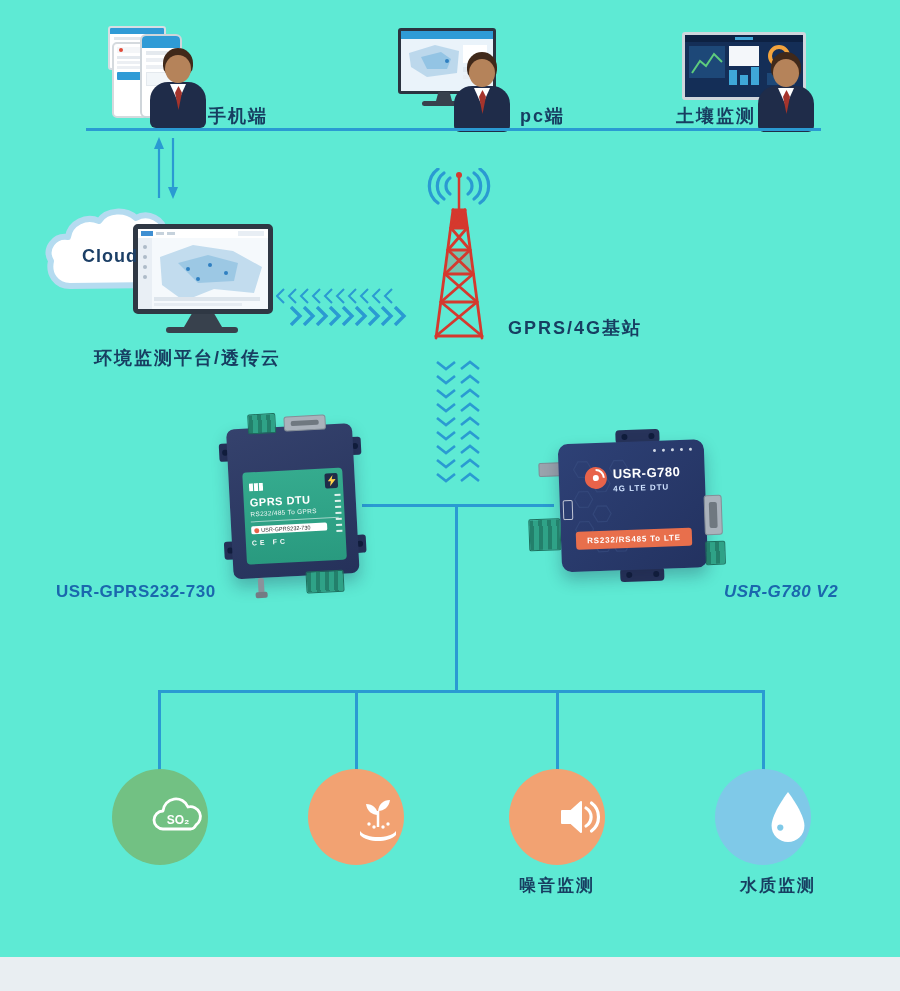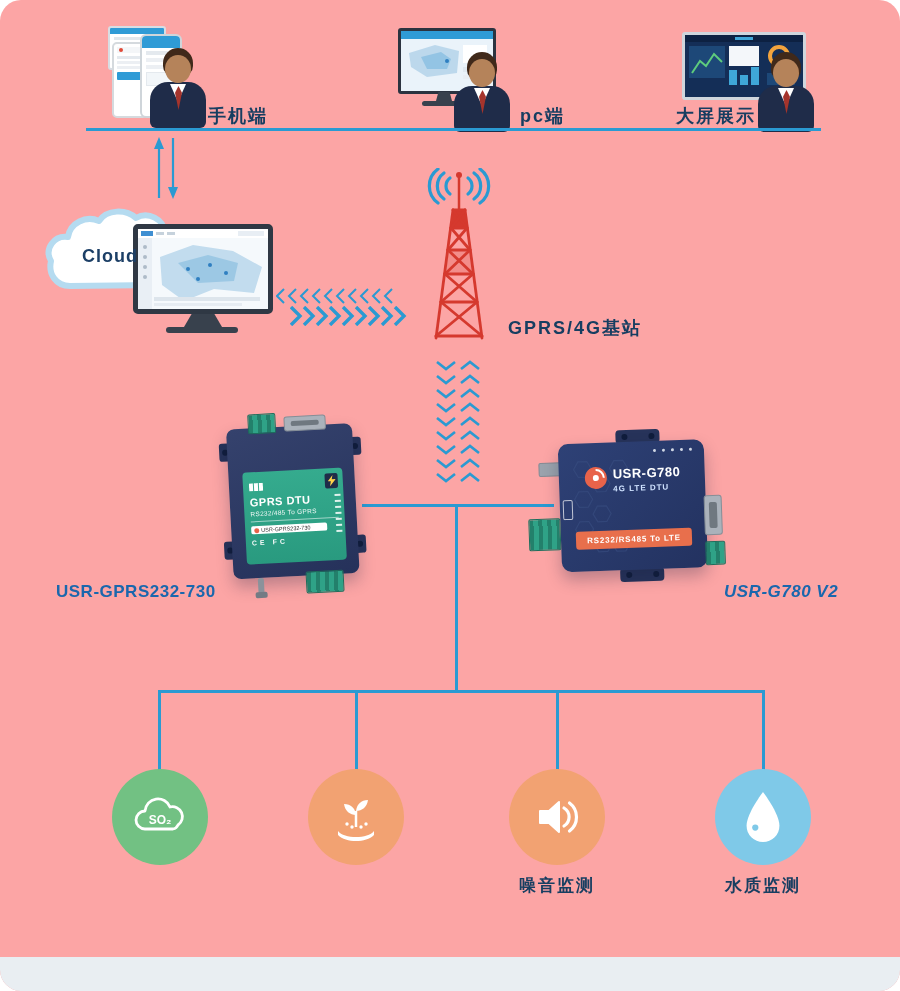--- a/index.html
+++ b/index.html
@@ -1,33 +1,33 @@
 <!DOCTYPE html>
 <html><head>
 <meta charset="utf-8">
 <style>
   html,body{margin:0;padding:0;background:#fff;}
-  .canvas{position:relative;width:900px;height:991px;background:#fca5a5;overflow:hidden;
-          font-family:"Liberation Sans","DejaVu Sans",sans-serif;border-radius:21px;}
+  .canvas{position:relative;width:900px;height:991px;background:#5eead4;overflow:hidden;
+          font-family:"Liberation Sans","DejaVu Sans",sans-serif;}
   .abs{position:absolute;}
   .cn-label{position:absolute;font-weight:bold;font-size:18px;color:#173e61;letter-spacing:2px;white-space:nowrap;}
   .dev-label{position:absolute;font-weight:bold;font-size:17px;color:#1a67ad;letter-spacing:.5px;white-space:nowrap;}
   .line{position:absolute;background:#2a9ad2;}
   
   .avatar{position:absolute;width:56px;height:80px;}
   .avatar .hair{position:absolute;left:13px;top:0;width:30px;height:28px;border-radius:15px 15px 10px 10px;background:#40291a;}
   .avatar .face{position:absolute;left:15px;top:7px;width:26px;height:28px;border-radius:50%;background:#b5835a;}
   .avatar .body{position:absolute;left:0;top:34px;width:56px;height:46px;border-radius:18px 18px 6px 6px;background:#1f2c49;}
   .avatar .shirt{position:absolute;left:20px;top:36px;width:16px;height:18px;background:#fff;clip-path:polygon(0 0,100% 0,50% 100%);}
   .avatar .tie{position:absolute;left:25px;top:38px;width:7px;height:24px;background:#a5342c;clip-path:polygon(50% 0,100% 28%,50% 100%,0 28%);}
   
   .frame{position:absolute;background:#fff;border:3px solid #2b3340;border-radius:3px;}
   .stand{position:absolute;background:#38414d;}
   
-  .sensor{position:absolute;width:96px;height:96px;border-radius:50%;display:flex;align-items:center;justify-content:center;}
+  .sensor{position:absolute;width:96px;height:96px;border-radius:50%;display:flex;align-items:center;justify-content:flex-end;}
   .sensor-label{position:absolute;width:180px;text-align:center;font-weight:bold;font-size:17px;color:#173e61;letter-spacing:2px;}
   
   .d1{position:absolute;left:222px;top:412px;width:150px;height:186px;transform:rotate(-3deg);}
   .d1 .body{position:absolute;left:8px;top:14px;width:126px;height:150px;border-radius:8px;
             background:linear-gradient(160deg,#35426d,#25315a);box-shadow:0 8px 16px rgba(20,30,60,.28);}
   .ear{position:absolute;background:#27335a;border-radius:3px;display:flex;}
   .hole{width:6px;height:6px;border-radius:50%;background:#101d3c;margin:auto;}
   .greenblock{position:absolute;background:repeating-linear-gradient(90deg,#23806b 0 4px,#2fa287 4px 9px);border:1px solid #1d6e5c;border-radius:2px;}
   .db9{position:absolute;background:#aab2bb;border:1px solid #858e97;border-radius:3px;display:flex;align-items:center;justify-content:center;}
   .db9 .inner{width:70%;height:45%;background:#6f7880;border-radius:2px;}
@@ -139,21 +139,21 @@
       </svg>
     </div>
     <div class="avatar" style="left:78px;top:24px;">
       <div class="hair"></div>
       <div class="body"></div>
       <div class="shirt"></div>
       <div class="tie"></div>
       <div class="face"></div>
     </div>
   </div>
-  <div class="cn-label" style="left:676px;top:104px;">大屏展示</div>
+  <div class="cn-label" style="left:676px;top:104px;">土壤监测</div>
 
   <div class="line" style="left:86px;top:128px;width:735px;height:3px;"></div>
 
   <svg class="abs" style="left:150px;top:136px;" width="32" height="64" viewBox="0 0 32 64">
     <g stroke="#2a9ad2" stroke-width="2.2" fill="#2a9ad2">
       <line x1="9" y1="13" x2="9" y2="62" fill="none"></line>
       <polygon points="9,1 4,13 14,13" stroke="none"></polygon>
       <line x1="23" y1="2" x2="23" y2="51" fill="none"></line>
       <polygon points="23,63 18,51 28,51" stroke="none"></polygon>
     </g>
@@ -182,20 +182,21 @@
       <circle cx="50" cy="40" r="2" fill="#2f7fc1"></circle>
         <circle cx="72" cy="36" r="2" fill="#2f7fc1"></circle>
       <circle cx="88" cy="44" r="2" fill="#2f7fc1"></circle>
         <circle cx="60" cy="50" r="2" fill="#2f7fc1"></circle>
       <rect x="16" y="68" width="106" height="4" fill="#dde5ec"></rect>
       <rect x="16" y="74" width="88" height="3" fill="#e6ecf2"></rect>
     </svg>
   </div>
   <div class="stand" style="left:184px;top:314px;width:38px;height:13px;clip-path:polygon(20% 0,80% 0,100% 100%,0 100%);z-index:2;"></div>
   <div class="stand" style="left:166px;top:327px;width:72px;height:6px;border-radius:3px;z-index:2;"></div>
+  <div class="cn-label" style="left:94px;top:346px;">环境监测平台/透传云</div>
 
   <svg class="abs" style="left:276px;top:288px;" width="120" height="16" viewBox="0 0 120 16">
     <g stroke="#2a9ad2" stroke-width="2" fill="none">
       <polyline points="8,1 1,8 8,15"></polyline>
         <polyline points="20,1 13,8 20,15"></polyline>
         <polyline points="32,1 25,8 32,15"></polyline>
       <polyline points="44,1 37,8 44,15"></polyline>
         <polyline points="56,1 49,8 56,15"></polyline>
         <polyline points="68,1 61,8 68,15"></polyline>
       <polyline points="80,1 73,8 80,15"></polyline>
@@ -413,16 +414,16 @@
     </svg>
   </div>
   <div class="sensor" style="left:715px;top:769px;background:#7fc9e8;">
     <svg width="46" height="56" viewBox="0 0 46 58">
       <path d="M23 3 C 23 3 40 25 40 38 A 17 17 0 0 1 6 38 C 6 25 23 3 23 3 Z" fill="#fff"></path>
       <circle cx="15" cy="40" r="3.2" fill="#7fc9e8"></circle>
     </svg>
   </div>
 
   <div class="sensor-label" style="left:467px;top:874px;">噪音监测</div>
-  <div class="sensor-label" style="left:673px;top:874px;">水质监测</div>
+  <div class="sensor-label" style="left:688px;top:874px;">水质监测</div>
 
   <div class="footer-strip"></div>
 </div>
 
 </body></html>

